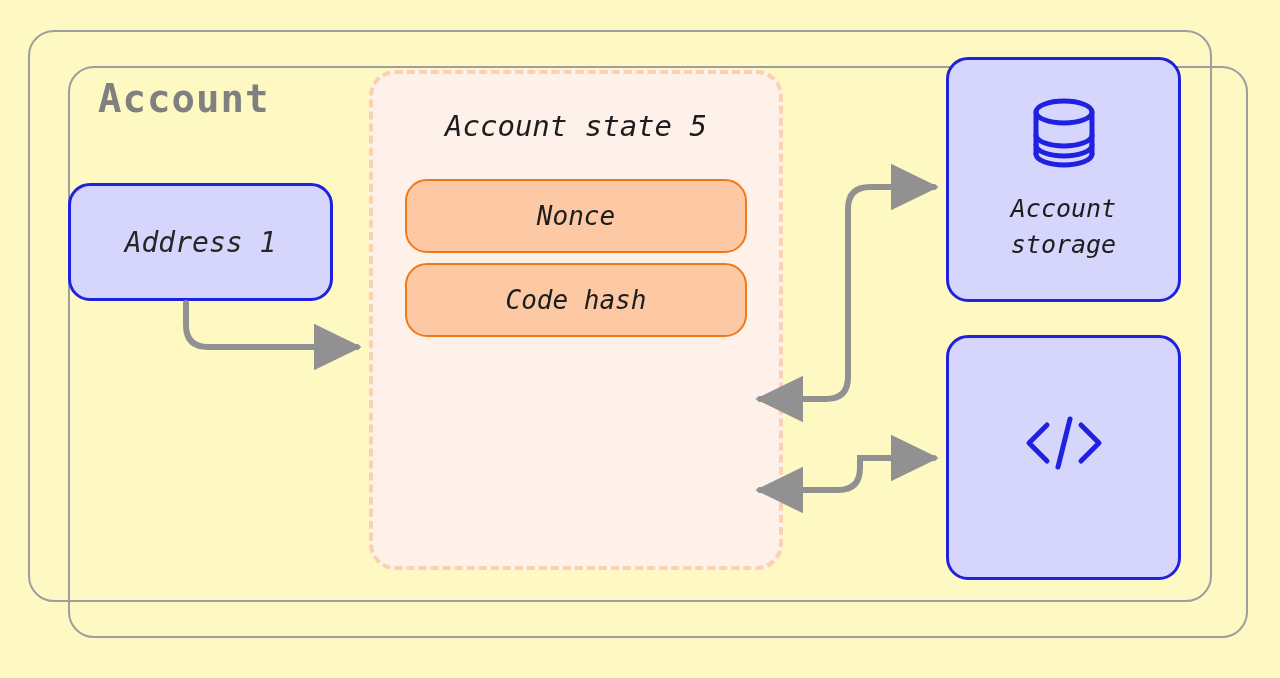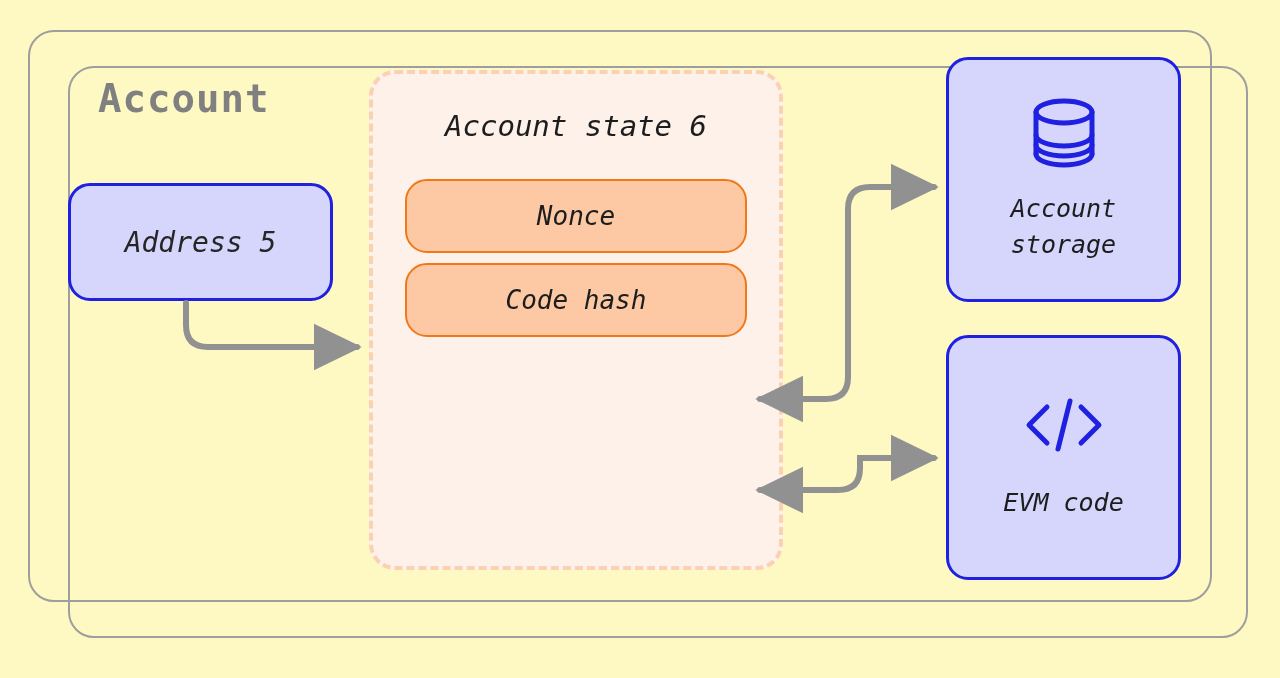--- a/index.html
+++ b/index.html
@@ -177,25 +177,25 @@
 <body>
 
 <div id="stage">
 
   <div class="stack-card" id="stack-back"></div>
   <div class="stack-card" id="stack-front"></div>
 
   <div id="account-title">Account</div>
 
   <div id="address-box">
-    <span class="box-label">Address 5</span>
+    <span class="box-label">Address 1</span>
   </div>
 
   <div id="state-panel">
-    <div id="state-title">Account state 6</div>
+    <div id="state-title">Account state 5</div>
     <div class="field-list">
       <div class="field-pill">
         <span class="field-label">Nonce</span>
       </div>
       <div class="field-pill">
         <span class="field-label">Code hash</span>
       </div>
     </div>
   </div>
 
@@ -219,21 +219,20 @@
   <div class="side-card" id="evm-card">
     <span class="card-icon">
       <svg width="84" height="60" viewBox="0 0 84 60" aria-hidden="true">
         <g fill="none" stroke="#2020e0" stroke-width="5" stroke-linecap="round" stroke-linejoin="round">
           <path d="M25 12 L7 30 L25 48"></path>
           <path d="M59 12 L77 30 L59 48"></path>
           <path d="M48 6 L36 54"></path>
         </g>
       </svg>
     </span>
-    <span class="card-label">EVM code</span>
   </div>
 
   <svg class="svg-layer" viewBox="0 0 1280 678">
     <defs>
       <marker id="arrowRight" markerWidth="9" markerHeight="9" refX="7.2" refY="4.5" orient="auto" markerUnits="strokeWidth">
         <path d="M0,0.6 L8,4.5 L0,8.4 z" fill="#919191"></path>
       </marker>
       <marker id="arrowLeftEnd" markerWidth="9" markerHeight="9" refX="7.2" refY="4.5" orient="auto" markerUnits="strokeWidth">
         <path d="M0,0.6 L8,4.5 L0,8.4 z" fill="#919191"></path>
       </marker>

